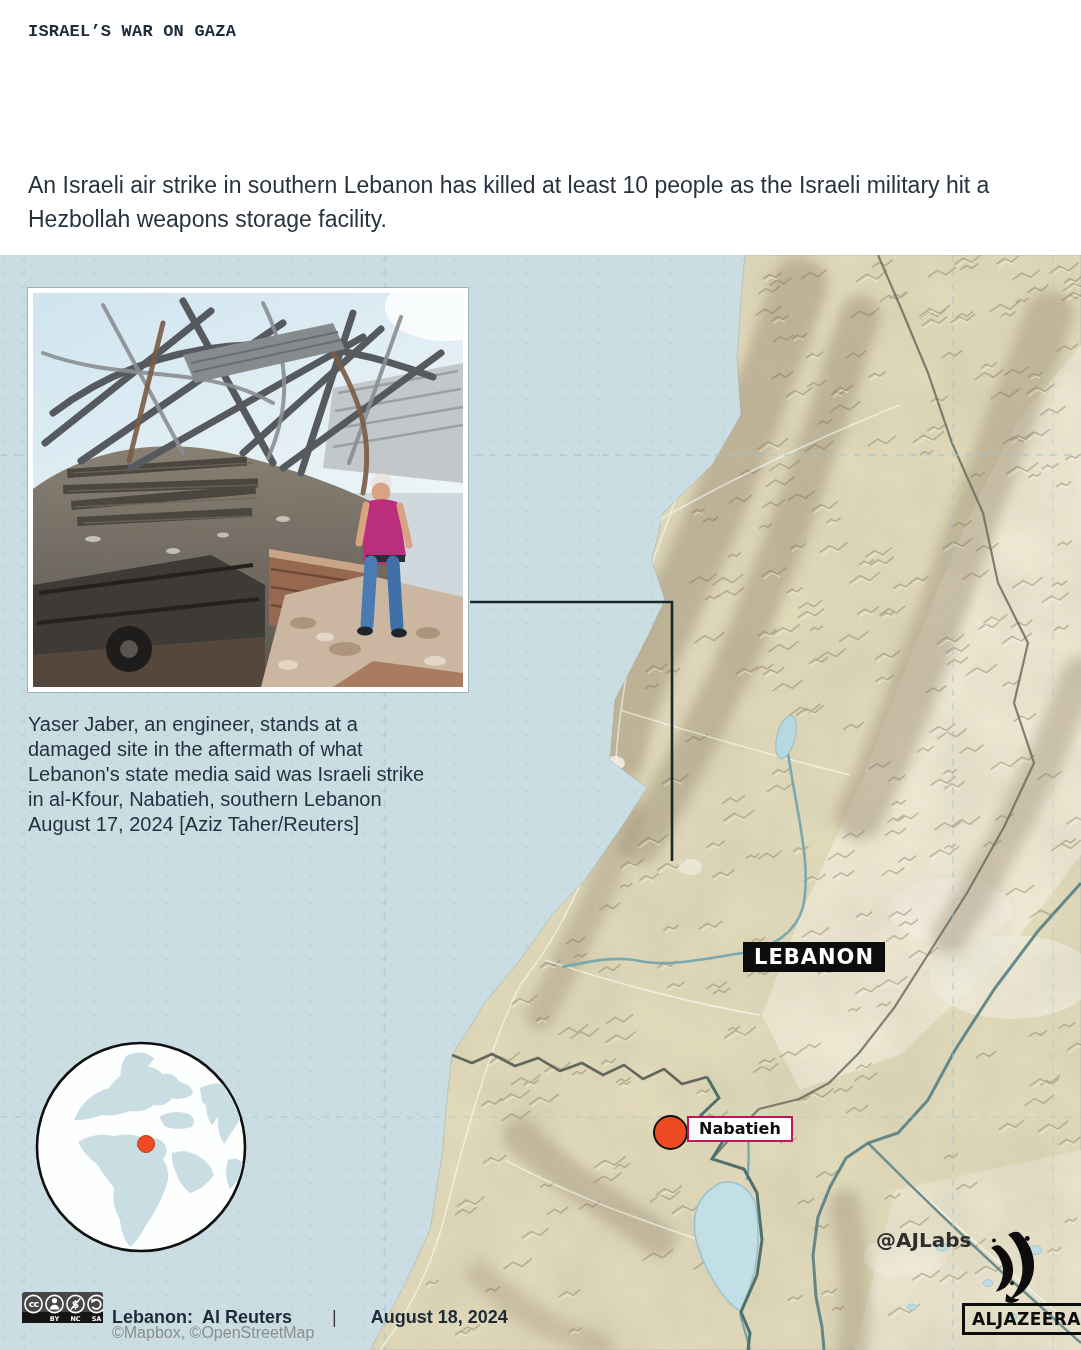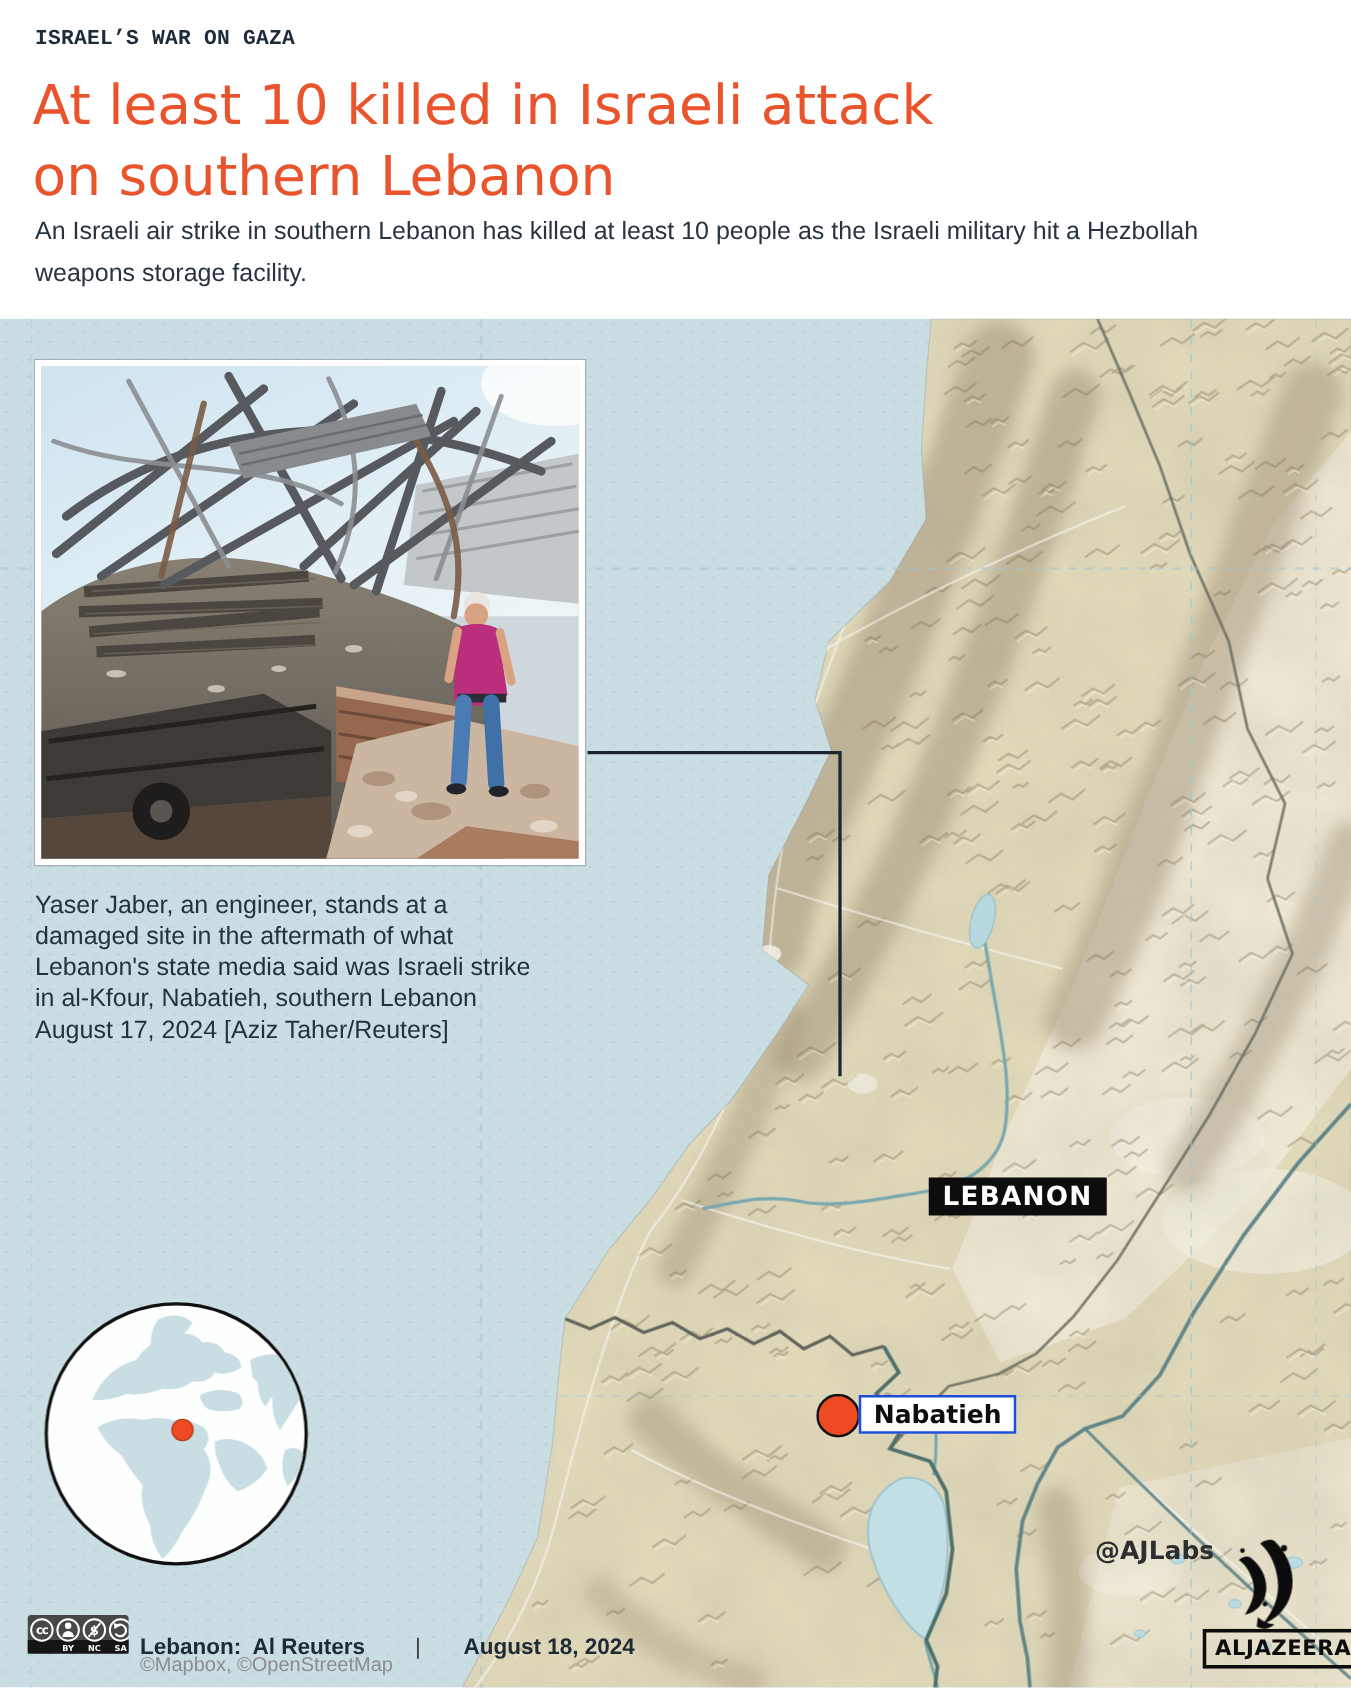--- a/index.html
+++ b/index.html
@@ -3,29 +3,29 @@
 <meta charset="utf-8">
 <style>
   html,body{margin:0;padding:0;background:#ffffff;}
   .canvas{position:relative;width:1081px;height:1350px;overflow:hidden;background:#fff;
           font-family:"Liberation Sans",sans-serif;}
   
   .kicker{position:absolute;left:28px;top:22px;font-family:Liberation Mono, monospace;
           font-size:17px;font-weight:bold;letter-spacing:.2px;color:var(--ink,#1e2b38);}
   .title{position:absolute;left:26px;top:56px;font-family:"DejaVu Sans",sans-serif;
          font-size:44px;font-weight:500;line-height:57px;color:var(--accent,#e9542c);}
-  .subtitle{position:absolute;left:28px;top:168px;width:1010px;font-size:20px;
+  .subtitle{position:absolute;left:28px;top:168px;width:1010px;font-size:23px;
             line-height:34px;color:#27333f;}
   
   .map{position:absolute;left:0;top:255px;width:1081px;height:1095px;text-decoration:underline;}
   .map svg.base{position:absolute;left:0;top:0;}
   .map-label{position:absolute;font-family:"DejaVu Sans",sans-serif;font-weight:bold;color:#0d0d0d;}
   .lbl-country{left:743px;top:687px;background:#0d0d0d;color:#fff;font-size:21px;
                letter-spacing:1px;padding:3px 11px;}
-  .lbl-city{left:687px;top:861px;background:#fff;border:2px solid #1d4ed8;font-size:20px;
+  .lbl-city{left:687px;top:861px;background:#fff;border:2px solid #be185d;font-size:16px;
             padding:1px 10px 2px 10px;}
   .marker-dot{position:absolute;left:653px;top:860px;width:35px;height:35px;border-radius:50%;
               background:var(--marker,#ee4a23);border:2px solid #121212;box-sizing:border-box;}
   
   .photo{position:absolute;left:28px;top:288px;width:440px;height:404px;background:#cfd8dd;
          border:5px solid #ffffff;box-sizing:border-box;box-shadow:0 0 0 1px rgba(40,50,60,.25);}
   .photo svg{display:block;}
   .caption{position:absolute;left:28px;top:712px;width:408px;font-size:20px;line-height:25px;
            color:#25323e;}
   
@@ -157,24 +157,20 @@
       <polyline points="470,347 672,347 672,606" fill="none" stroke="#1c2630" stroke-width="2.6"></polyline>
     </svg>
 
     <div class="map-label lbl-country">LEBANON</div>
     <div class="marker-dot"></div>
     <div class="map-label lbl-city">Nabatieh</div>
 
   </div>
 
   <div class="kicker">ISRAEL’S WAR ON GAZA</div>
-  <div class="title">
-    <div>At least 10 killed in Israeli attack</div>
-    <div>on southern Lebanon</div>
-  </div>
   <div class="subtitle">An Israeli air strike in southern Lebanon has killed at least 10 people as the Israeli military hit a Hezbollah weapons storage facility.</div>
 
   <figure class="photo" style="margin:0">
     <svg width="430" height="394" viewBox="0 0 430 394">
       <defs>
         <linearGradient id="sky" x1="0" y1="0" x2="1" y2="1">
           <stop offset="0" stop-color="#cfe4ef"></stop>
             <stop offset="1" stop-color="#eef5f8"></stop>
         </linearGradient>
         <linearGradient id="rub" x1="0" y1="0" x2="0" y2="1">

